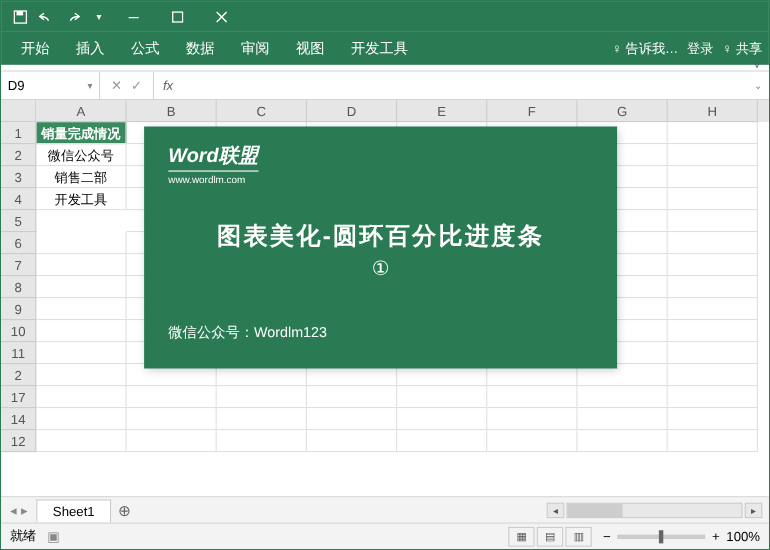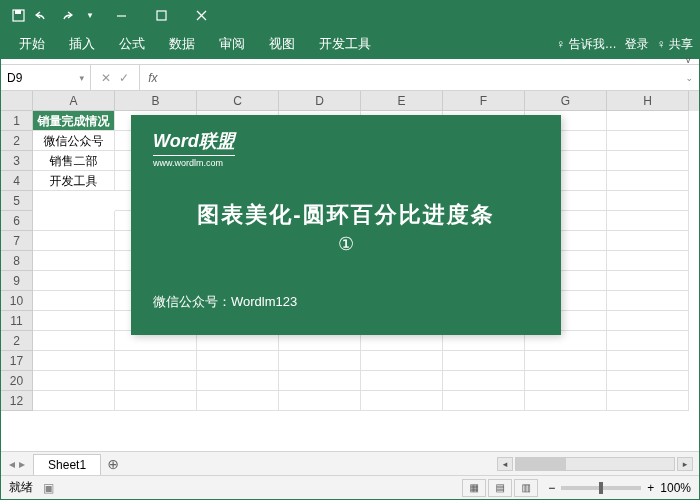--- a/index.html
+++ b/index.html
@@ -148,21 +148,21 @@
       <div>4</div>
       <div>5</div>
       <div>6</div>
       <div>7</div>
       <div>8</div>
       <div>9</div>
       <div>10</div>
       <div>11</div>
       <div>2</div>
       <div>17</div>
-      <div>20</div>
+      <div>14</div>
       <div>12</div>
     </div>
   <div class="cells" id="cells">
       <div class="cell header" style="left: 0px; top: 0px;">销量完成情况</div>
       <div class="cell" style="left: 82px; top: 0px;"></div>
       <div class="cell" style="left: 164px; top: 0px;"></div>
       <div class="cell" style="left: 246px; top: 0px;"></div>
       <div class="cell" style="left: 328px; top: 0px;"></div>
       <div class="cell" style="left: 410px; top: 0px;"></div>
       <div class="cell" style="left: 492px; top: 0px;"></div>

